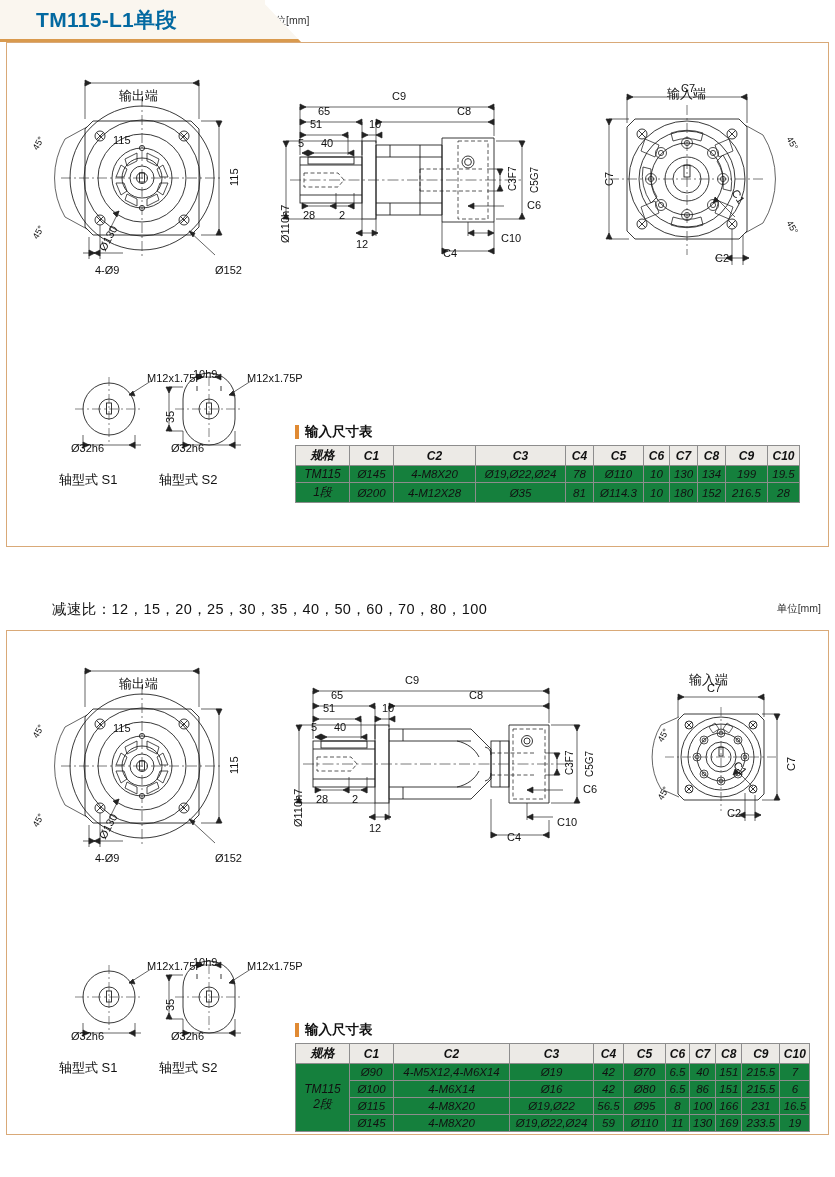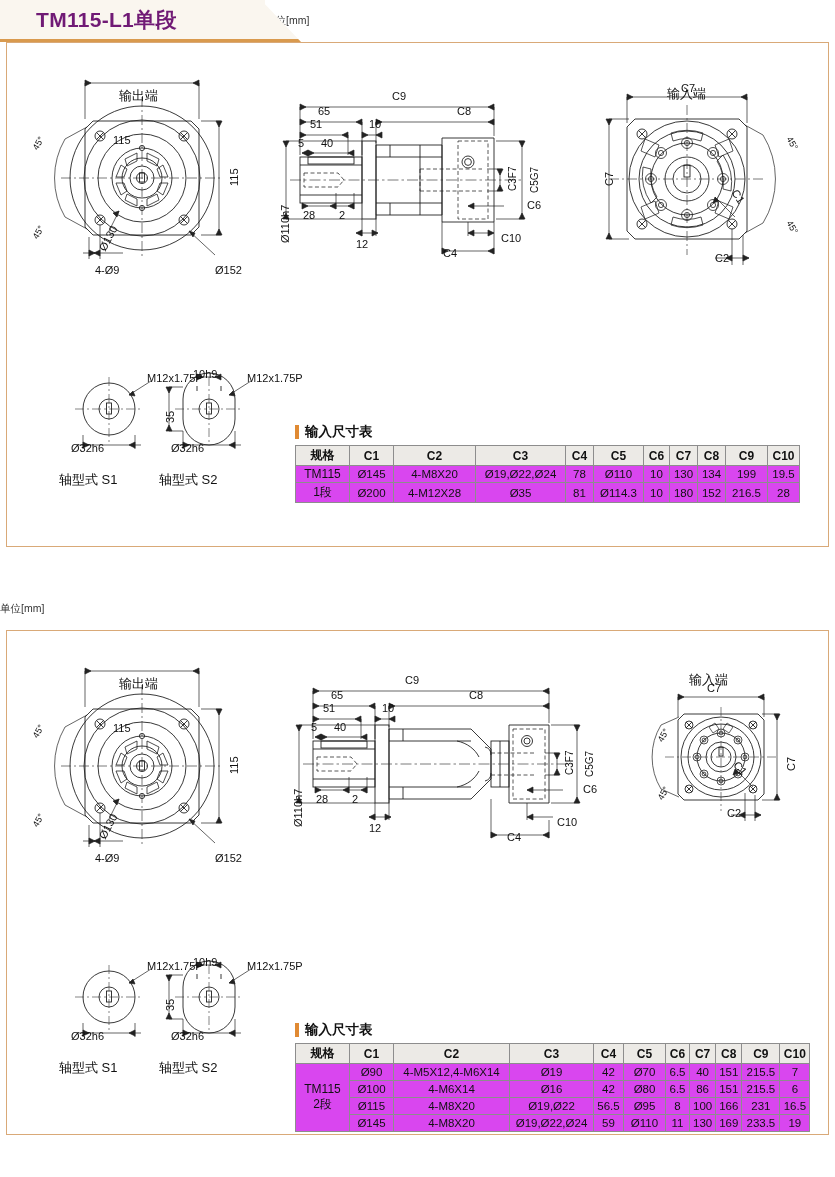--- a/index.html
+++ b/index.html
@@ -47,21 +47,21 @@
     background: #faf6ef;
     border-bottom: 3px solid #d99a4e;
     clip-path: polygon(0 0, 100% 100%, 0 100%);
     transform: skewX(0deg);
   }
   .banner-title {
     font-size: 21px;
     font-weight: bold;
     letter-spacing: 0.3px;
     white-space: nowrap;
-    color: #701a75;
+    color: #0369a1;
   }
   .ratio-wrap {
     flex: 1 1 auto;
     height: 42px;
     display: flex;
     align-items: center;
     padding-left: 52px;
   }
   .ratio-text {
     font-size: 14.5px;
@@ -113,21 +113,22 @@
     width: 4px; height: 14px;
     background: #e08a33;
     margin-right: 6px;
   }
   .tbl-title { font-size: 13.5px; font-weight: bold; color: #111; }
 
   table.dims {
     border-collapse: collapse;
     font-size: 11.5px;
     color: #111;
-    background: #d946ef;
+    background: #15803d;
+    font-style: italic;
   }
   table.dims th, table.dims td {
     border: 1px solid #8d8d8d;
     text-align: center;
     padding: 1px 3px;
     height: 17px;
     font-weight: normal;
     white-space: nowrap;
   }
   table.dims thead th {
@@ -594,20 +595,23 @@
         </tbody>
       </table>
     </div>
 
   </div>
 </div>
 
 <div class="section" id="section-2">
 
   <div class="banner-row">
+    <div class="ratio-wrap">
+      <span class="ratio-text">减速比：12，15，20，25，30，35，40，50，60，70，80，100</span>
+    </div>
     <span class="unit-text">单位[mm]</span>
   </div>
 
   <div class="frame">
     <div class="canvas">
       <svg width="823" height="503" viewBox="0 0 823 503" xmlns="http://www.w3.org/2000/svg" stroke="#222" fill="none" stroke-width="0.9" shape-rendering="geometricPrecision">
 
         <g transform="translate(60,60)">
           <path d="M22,22 L26,18 L124,18 L128,22 L132,26 L132,124 L128,128 L124,132 L26,132 L22,128 L18,124 L18,26 Z"></path>
           <circle cx="75" cy="75" r="72"></circle>

